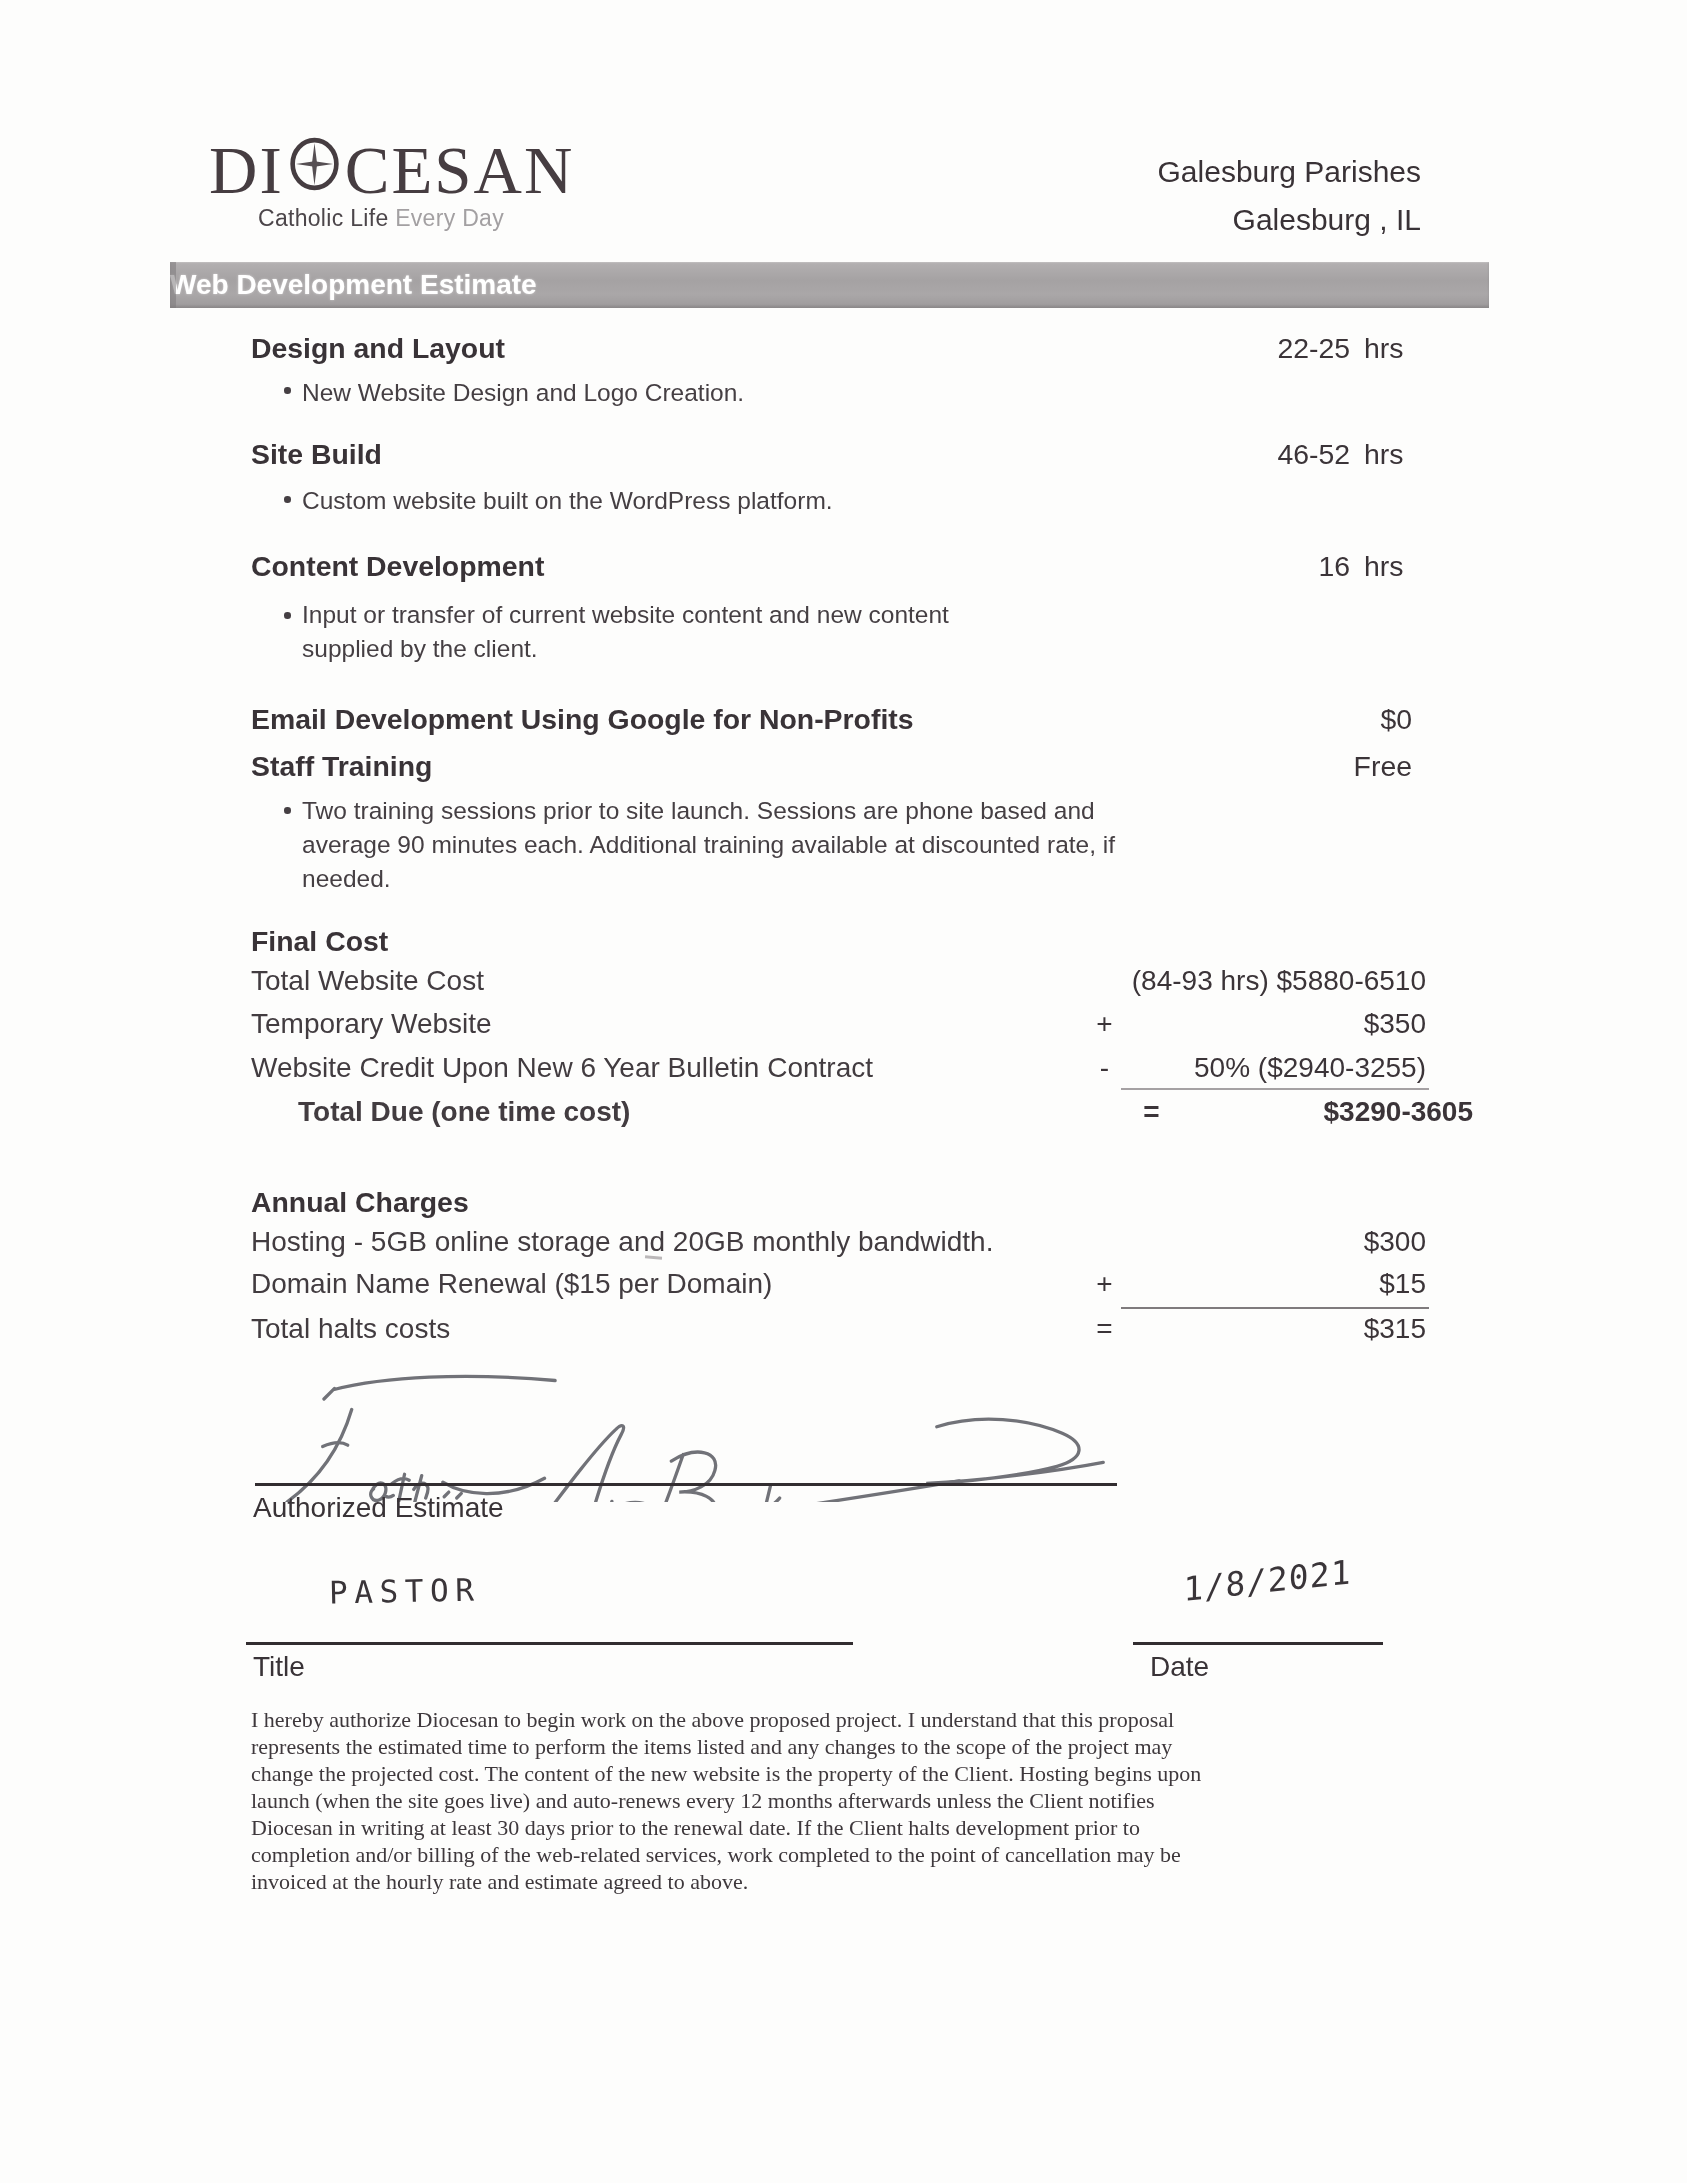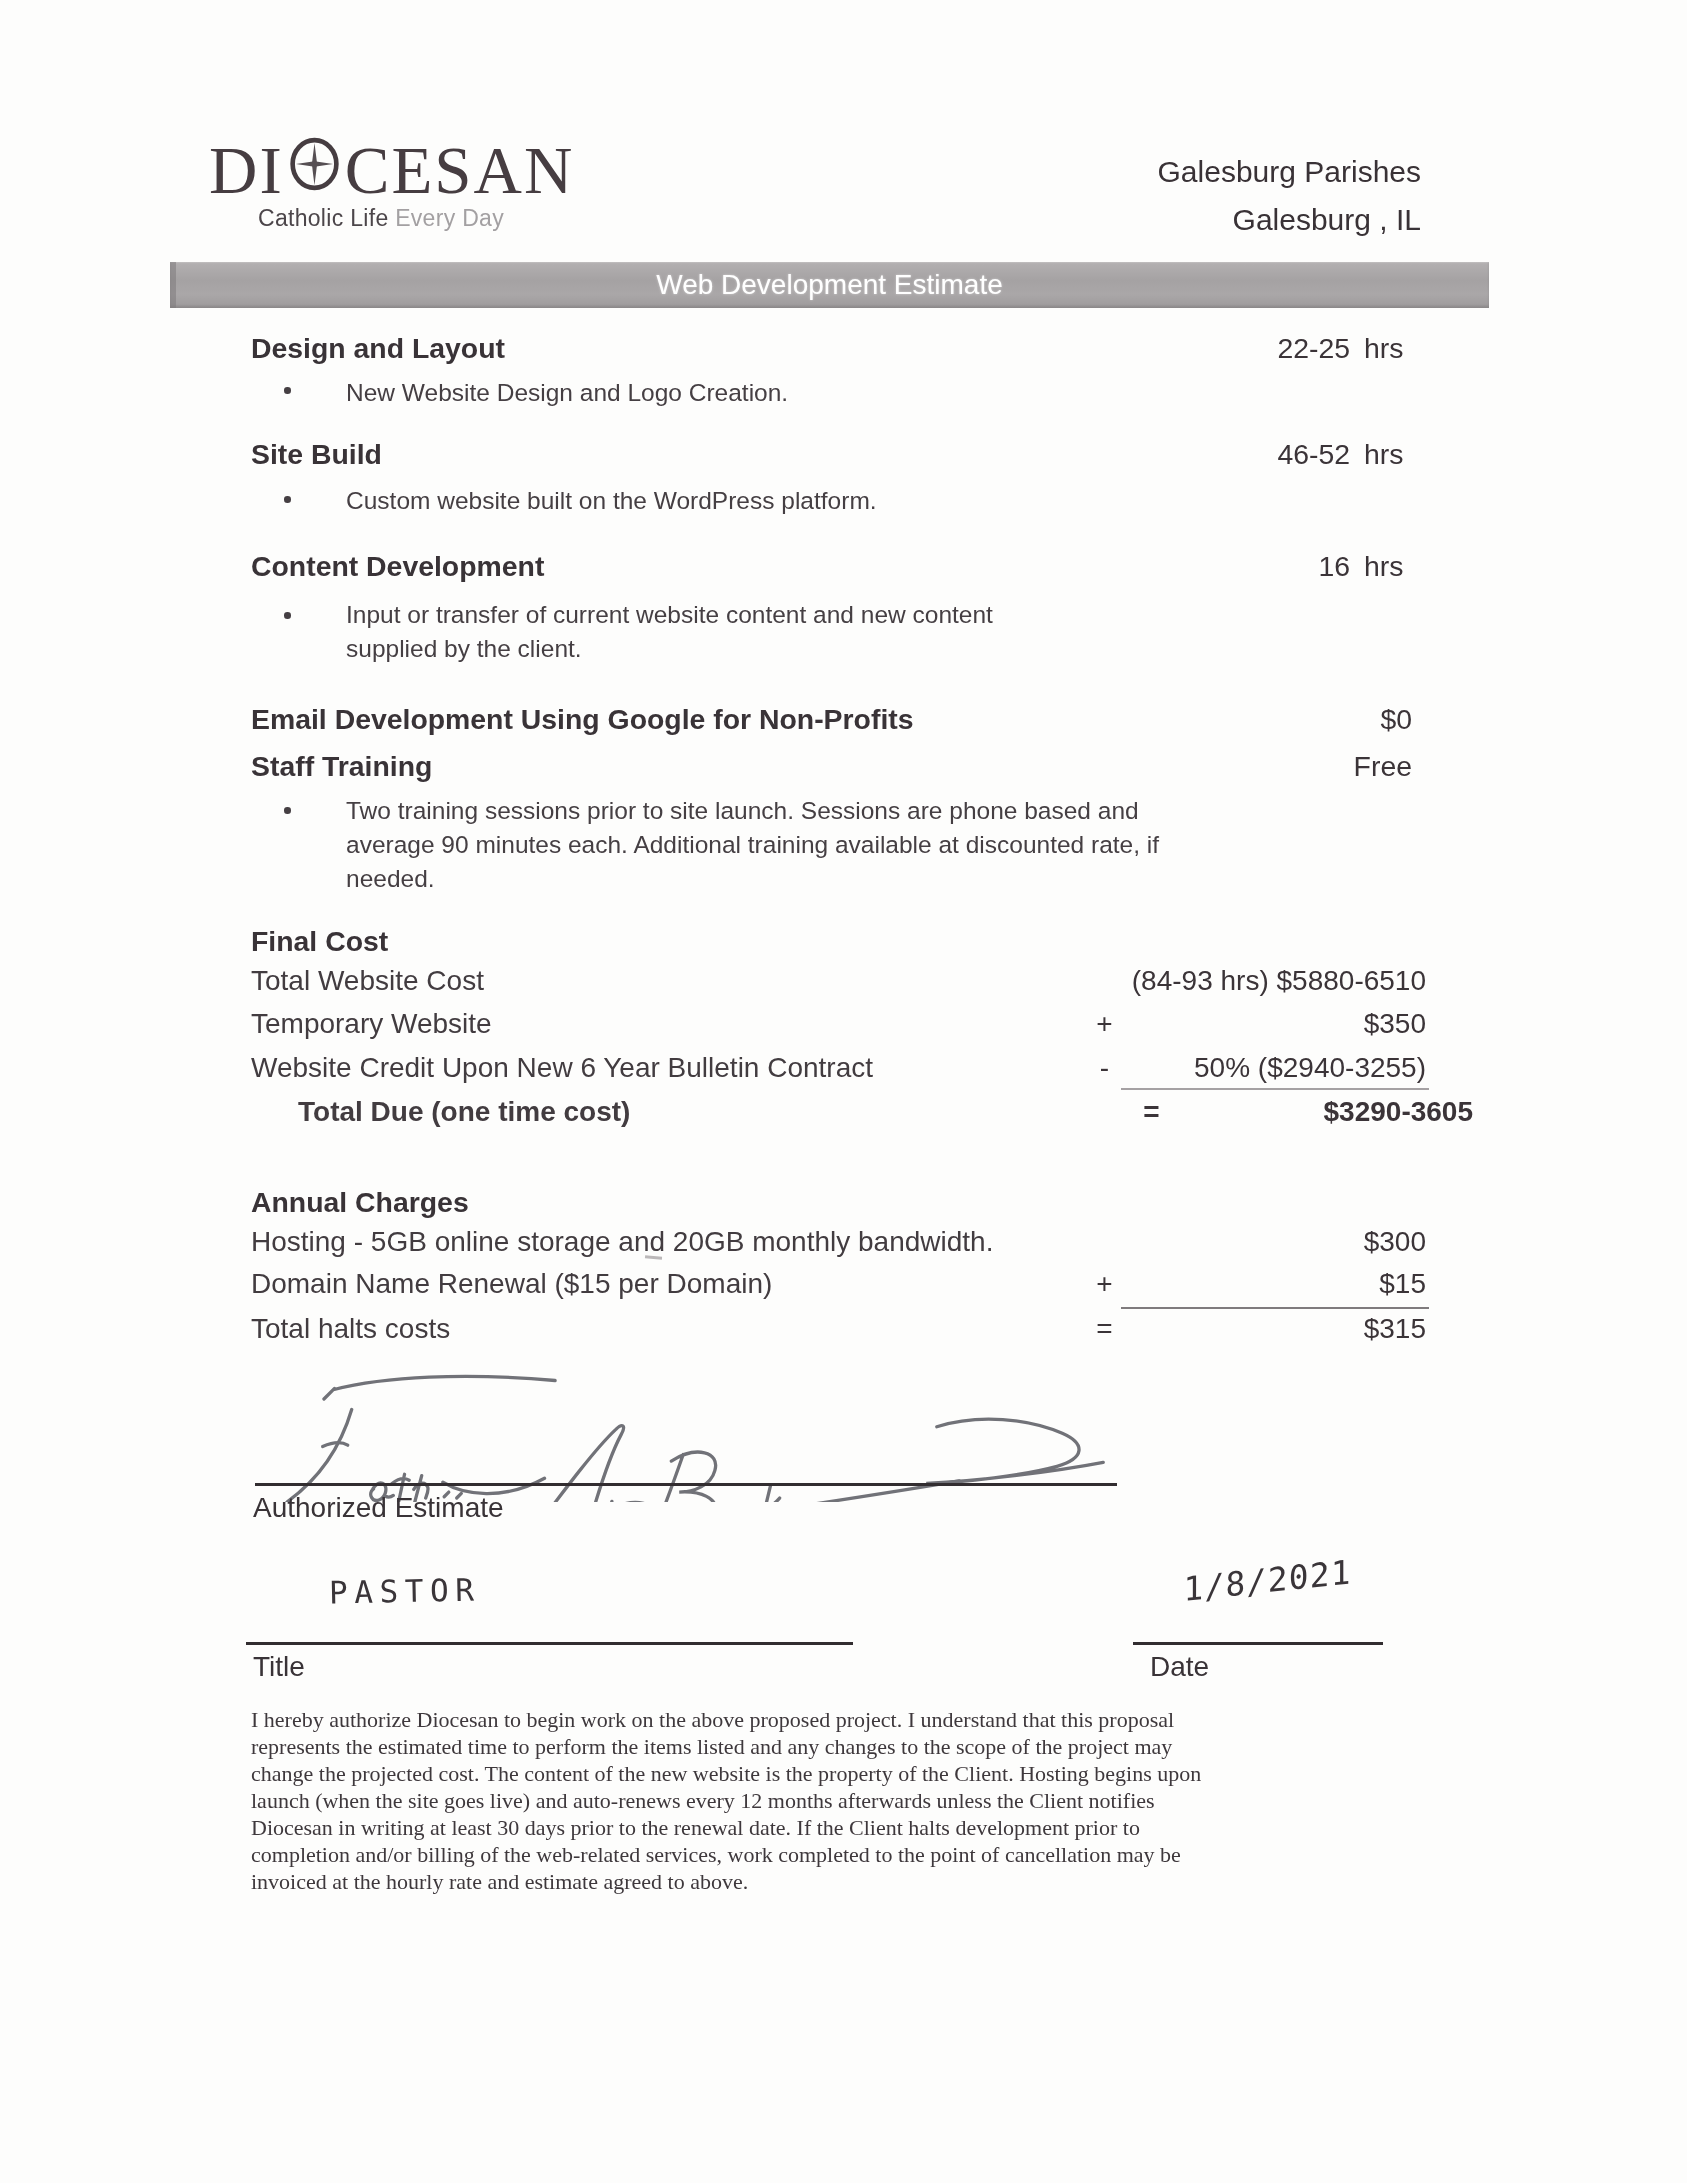--- a/index.html
+++ b/index.html
@@ -23,29 +23,29 @@
     font-size:30px;line-height:48px;color:#393236;}
 
   
   .banner{
     position:absolute;left:170px;top:262px;width:1319px;height:46px;
     background:linear-gradient(180deg,#b3b0b1 0%,#a5a2a3 40%,#aaa7a8 70%,#9d9a9b 100%);
     box-shadow:inset 0 1.3px 0 rgba(255,255,255,.15), inset 0 -2px 2.6px rgba(0,0,0,.12);
   }
   .banner::before{content:"";position:absolute;left:0;top:0;width:6px;height:100%;
     background:#7e7a7c;opacity:.55;}
-  .banner-title{width:100%;text-align:center;line-height:46px;
-    font-size:28px;font-weight:400;color:#ffffff;
+  .banner-title{width:100%;line-height:46px;
+    font-size:28px;font-weight:700;color:#ffffff;
     text-shadow:0 0 2.6px rgba(255,255,255,.5);}
 
   
   .sec-label{position:absolute;left:251px;font-size:28.4px;font-weight:700;color:#393337;white-space:nowrap;}
   .row-label{position:absolute;left:251px;font-size:28px;color:#423c40;white-space:nowrap;}
   .bullet-dot{position:absolute;left:284px;width:6.6px;height:6.6px;border-radius:50%;background:#453f43;}
-  .bullet-text{position:absolute;left:302px;font-size:24.5px;line-height:34px;color:#453f43;margin-left:44px;}
+  .bullet-text{position:absolute;left:302px;font-size:24.5px;line-height:34px;color:#453f43;}
   .bullet-text div{white-space:nowrap;}
   .val-num{position:absolute;left:1032px;width:318px;text-align:right;font-size:28.4px;color:#3b3438;}
   .val-unit{position:absolute;left:1364px;font-size:28.4px;color:#3b3438;}
   .val-single{position:absolute;left:1032px;width:380px;text-align:right;font-size:28.4px;color:#3b3438;}
   .fc-val{position:absolute;left:847px;width:579px;text-align:right;font-size:28px;color:#3b3438;white-space:nowrap;}
   .op{position:absolute;left:1086px;width:37px;text-align:center;font-size:28px;color:#3b3438;}
   .bold{font-weight:700;margin-left:47px;}
   .sum-line{position:absolute;left:1121px;width:308px;height:2px;background:#a5a1a3;}
   .sum-line.dark{background:#7f7b7d;}
 

